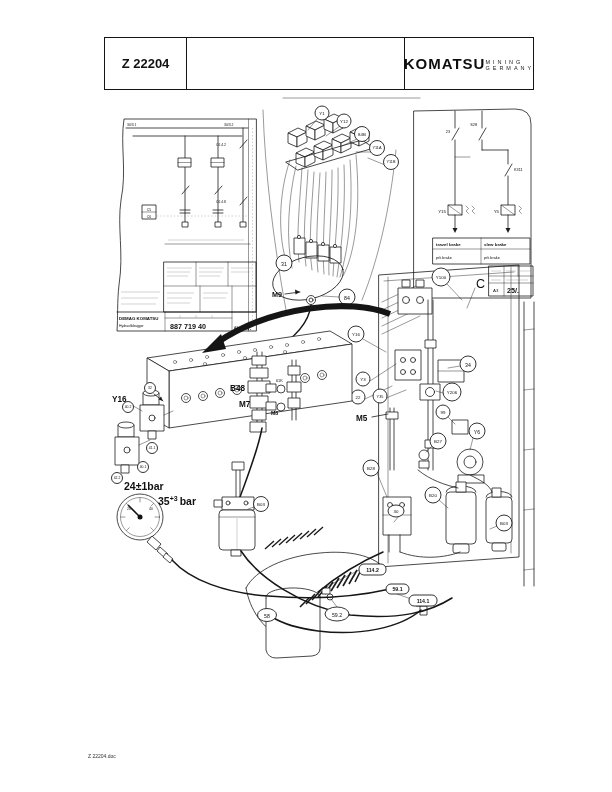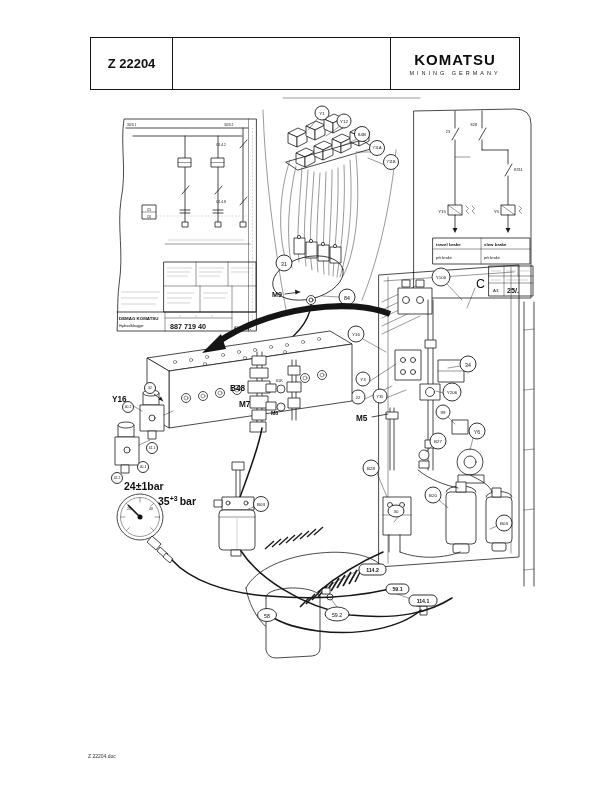--- a/index.html
+++ b/index.html
@@ -1,25 +1,25 @@
 <!DOCTYPE html>
 <html><head>
 <meta charset="utf-8">
 <style>
   html,body{margin:0;padding:0;background:#ffffff;}
   .page{position:relative;width:612px;height:792px;background:#fff;overflow:hidden;
         font-family:"Liberation Sans",sans-serif;}
   
-  .hdr{position:absolute;left:90px;top:37px;width:430px;height:53px;
+  .hdr{position:absolute;left:104px;top:37px;width:430px;height:53px;
        border:1.8px solid #141414;box-sizing:border-box;display:flex;}
   .hdr-cell{height:100%;box-sizing:border-box;}
   .hdr-doc{width:82px;border-right:1.5px solid #141414;display:flex;align-items:center;justify-content:center;
            font-size:13px;font-weight:bold;color:#111;}
   .hdr-mid{flex:1;border-right:1.5px solid #141414;}
-  .hdr-brand{width:128px;display:flex;flex-direction:column;align-items:center;justify-content:center;}
+  .hdr-brand{width:128px;display:flex;flex-direction:row;align-items:center;justify-content:center;}
   .brand-main{font-size:15px;font-weight:bold;letter-spacing:1px;color:#0d0d0d;line-height:1;}
   .brand-sub{font-size:5.5px;letter-spacing:3px;color:#1a1a1a;margin-top:3px;}
   .ftr{position:absolute;left:88px;top:753px;font-size:5px;color:#333;}
   svg{position:absolute;left:0;top:0;}
   svg .ln{stroke:#1c1c1c;stroke-width:.8;fill:none;stroke-linecap:round;stroke-linejoin:round;}
   svg .lnw{stroke:#1c1c1c;stroke-width:.8;fill:#fff;stroke-linejoin:round;}
   svg .thin{stroke-width:.45;}
   svg .hose{stroke:#161616;stroke-width:1.5;fill:none;stroke-linecap:round;}
   svg .mtx{stroke:#8d8d8d;stroke-width:.4;fill:none;}
   svg .dash{stroke-dasharray:1.6,1.8;}

